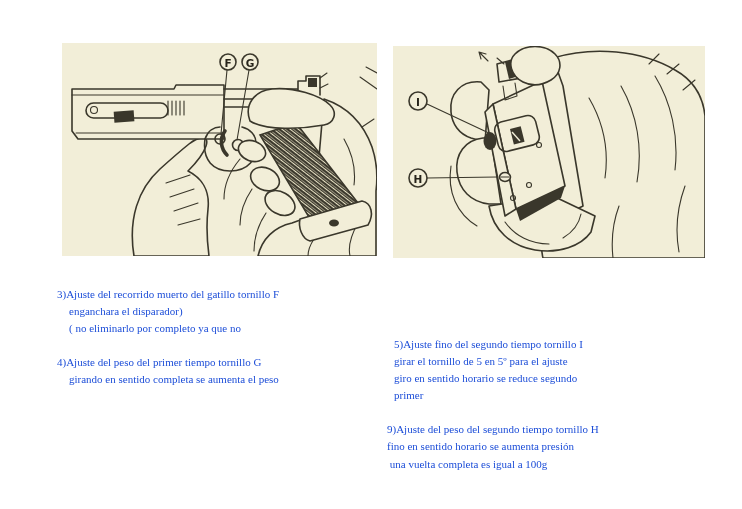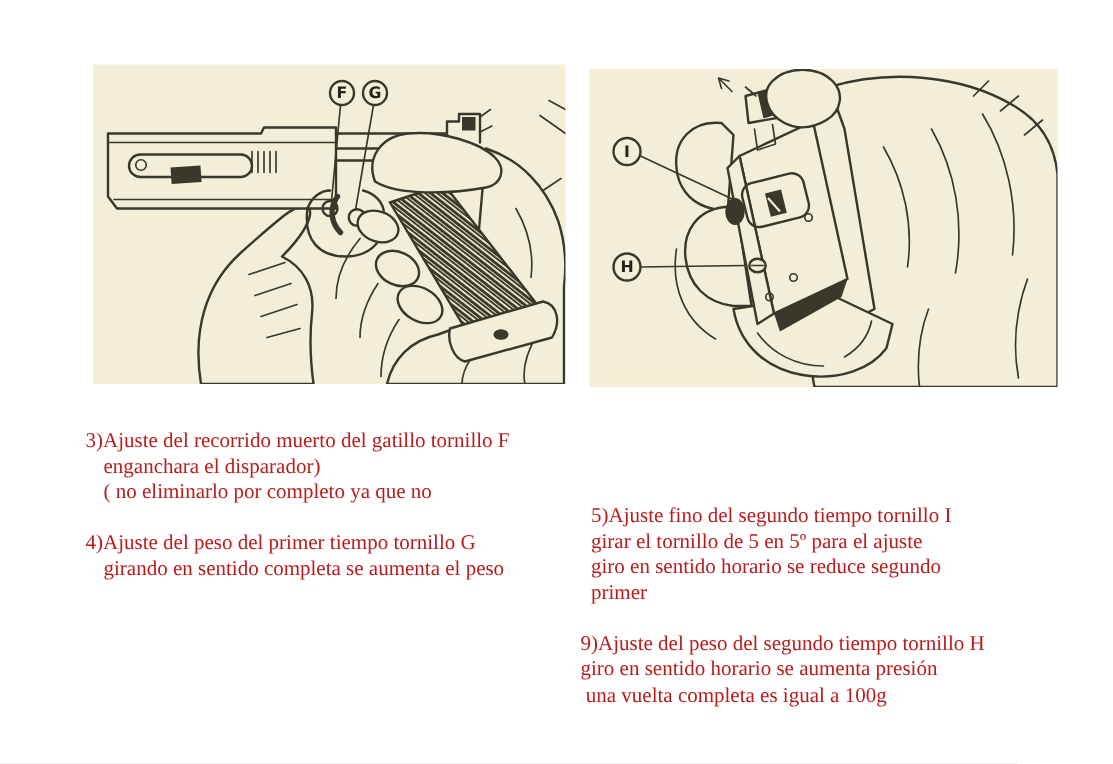--- a/index.html
+++ b/index.html
@@ -16,21 +16,21 @@
   
   .ln  { fill:none; stroke:#3a372b; stroke-width:1.6; stroke-linecap:round; stroke-linejoin:round; }
   .thin{ stroke-width:1.1; }
   .thick{ stroke-width:3.6; }
   .fillc { fill:#f2eed8; }
   .dk  { fill:#3a372b; stroke:none; }
   .lbl { font:bold 10.5px "DejaVu Sans", sans-serif; fill:#26231a;
          text-anchor:middle; dominant-baseline:central; }
 
   
-  .col { position:absolute; font-size:14px; line-height:17.1px; color:#b91c1c; }
+  .col { position:absolute; font-size:11px; line-height:17.1px; color:#1d4ed8; }
   .col-left  { left:57px;  top:286px; width:335px; }
   .col-right { left:387px; top:288px; width:330px; }
   .line { white-space:pre; }
   .cont { padding-left:12px; }
   .para + .para { margin-top:17px; }
   .para-5 { margin-left:7px;margin-top:48px; }
 </style>
 </head>
 <body>
 
@@ -179,18 +179,18 @@
 
   <div class="col col-right">
     <div class="para para-5">
       <div class="line">5)Ajuste fino del segundo tiempo tornillo I</div>
       <div class="line">girar el tornillo de 5 en 5º para el ajuste</div>
       <div class="line">giro en sentido horario se reduce segundo</div>
       <div class="line">primer</div>
     </div>
     <div class="para">
       <div class="line">9)Ajuste del peso del segundo tiempo tornillo H</div>
-      <div class="line">giro en sentido horario se aumenta presión</div>
+      <div class="line">fino en sentido horario se aumenta presión</div>
       <div class="line"> una vuelta completa es igual a 100g</div>
     </div>
   </div>
 
 </div>
 
 </body></html>

